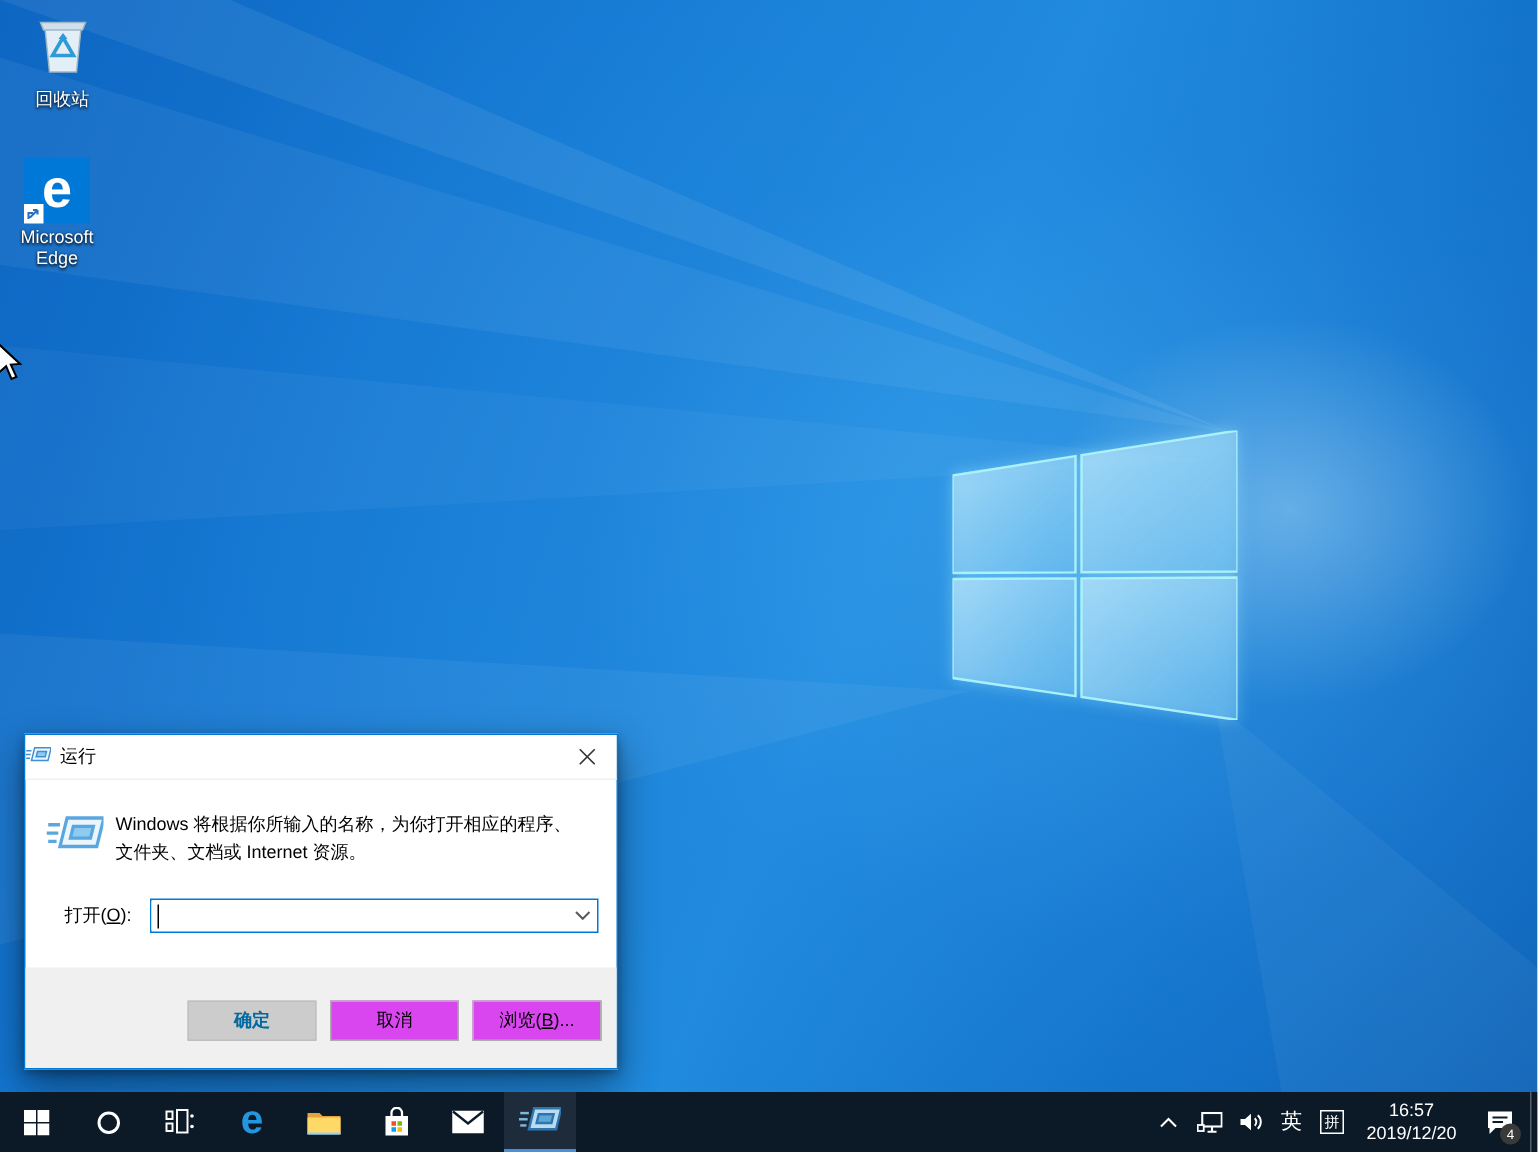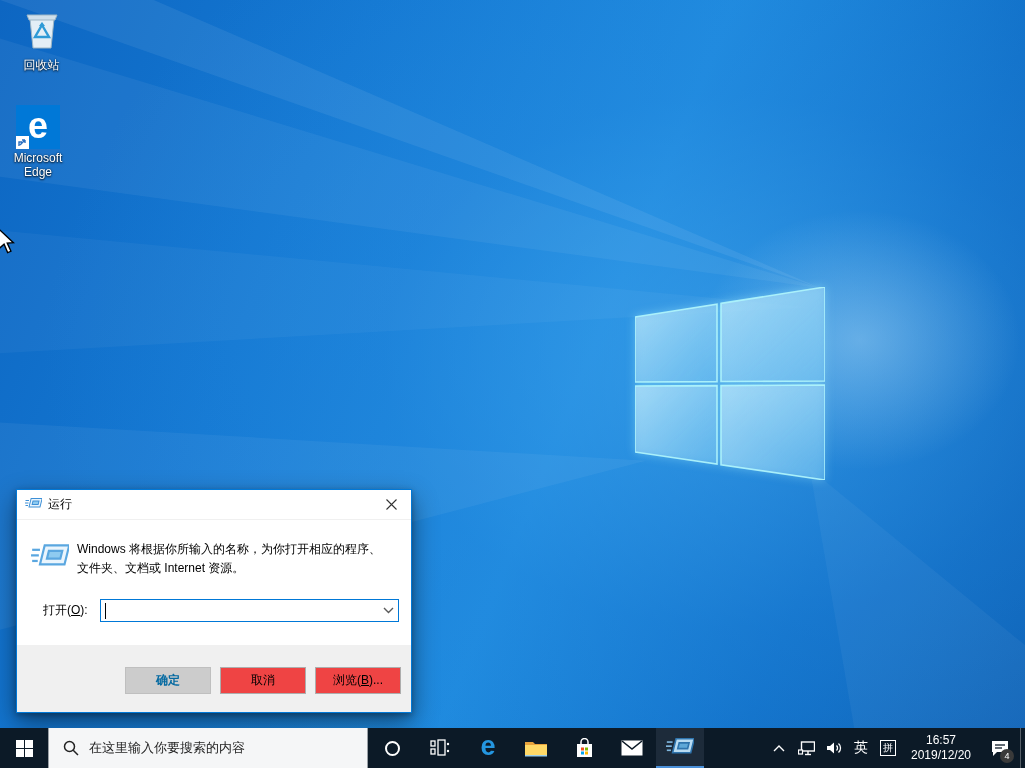--- a/index.html
+++ b/index.html
@@ -43,42 +43,42 @@
   
   .cursor { position:absolute; left:-3px; top:228px; z-index:50; }
 
   
   .run-dialog {
     position:absolute; left:16px; top:489px; width:396px; height:224px;
     background:#fff; border:1px solid #0078d7;
     box-shadow:0 10px 24px rgba(0,0,0,.45), 0 2px 6px rgba(0,0,0,.3);
     font-size:12px; color:#000;
   }
-  .dlg-titlebar { height:30px; display:flex; align-items:center; padding-left:8px;
+  .dlg-titlebar { height:30px; display:flex; align-items:center; 
     background:#fff; border-bottom:1px solid #f0f0f0; }
   .dlg-title { margin-left:6px; font-size:12px; color:#000; flex:1; }
   .dlg-close { width:40px; height:29px; display:flex; align-items:center; justify-content:center;
     cursor:default; }
   .dlg-body { padding:20px 12px 0 14px; height:125px; }
   .dlg-row1 { display:flex; }
   .dlg-runicon { flex:0 0 46px; padding-top:2px; }
   .dlg-desc { font-size:12px; line-height:1.6; color:#000; width:312px; }
   .dlg-row2 { display:flex; align-items:center; margin-top:21px; }
   .dlg-open-label { width:57px; font-size:12px;margin-left:12px; }
   .dlg-open-label u { text-decoration:underline; }
   .combo { flex:1; height:23px; border:1px solid #0078d7; background:#fff;
     display:flex; align-items:center; position:relative; }
   .combo input { flex:1; border:none; outline:none; height:19px; font-size:12px; padding-left:3px;
     font-family:inherit; }
   .caret { position:absolute; left:4px; top:3px; width:1px; height:16px; background:#000; }
   .combo-arrow { width:20px; height:21px; display:flex; align-items:center; justify-content:center; }
   .dlg-footer { height:67px; background:#f0f0f0; display:flex; justify-content:flex-end;
     align-items:flex-start; padding:22px 10px 0 0; gap:9px; }
   .btn { width:86px; height:27px; font-size:12px; font-family:inherit;
-    background:#ef4444; border:1px solid #adadad; color:#000; }
+    background:#d946ef; border:1px solid #adadad; color:#000; }
   .btn u { text-decoration:underline; }
   .btn:disabled { background:#cccccc; border-color:#bfbfbf; color:#0369a1;font-weight:bold; }
 
   
   .taskbar { position:absolute; left:0; bottom:0; width:1025px; height:40px;
     background:#0c1a27; display:flex; align-items:stretch; z-index:40; }
   .tb-btn { display:flex; align-items:center; justify-content:center; cursor:default; }
   .start { width:48px; }
   .searchbox { width:320px; background:#f5f6f7; display:flex; align-items:center;
     border:1px solid #9aa0a6; border-bottom:none; border-top:none; }
@@ -231,29 +231,20 @@
 
   <div class="tb-btn start">
     <svg width="17" height="17" viewBox="0 0 17 17">
       <rect x="0" y="0" width="8" height="8" fill="#fff"></rect>
       <rect x="9" y="0" width="8" height="8" fill="#fff"></rect>
       <rect x="0" y="9" width="8" height="8" fill="#fff"></rect>
       <rect x="9" y="9" width="8" height="8" fill="#fff"></rect>
     </svg>
   </div>
 
-  <div class="searchbox">
-    <span class="mag">
-      <svg width="16" height="16" viewBox="0 0 16 16">
-        <circle cx="6.5" cy="6.5" r="5" fill="none" stroke="#222" stroke-width="1.5"></circle>
-        <line x1="10.2" y1="10.2" x2="15" y2="15" stroke="#222" stroke-width="1.5"></line>
-      </svg>
-    </span>
-    <span class="ph">在这里输入你要搜索的内容</span>
-  </div>
 
   <div class="tb-apps">
     <div class="tb-app">
       <span class="cortana-ring"></span>
     </div>
 
     <div class="tb-app">
       <svg width="20" height="18" viewBox="0 0 20 18">
         <rect x="1" y="2" width="4" height="5" fill="none" stroke="#fff" stroke-width="1.3"></rect>
         <rect x="1" y="10" width="4" height="5" fill="none" stroke="#fff" stroke-width="1.3"></rect>

